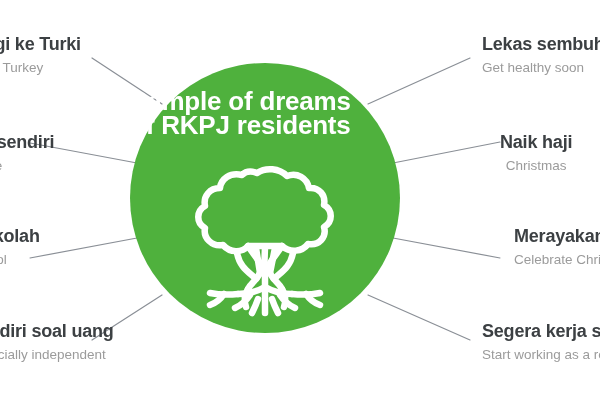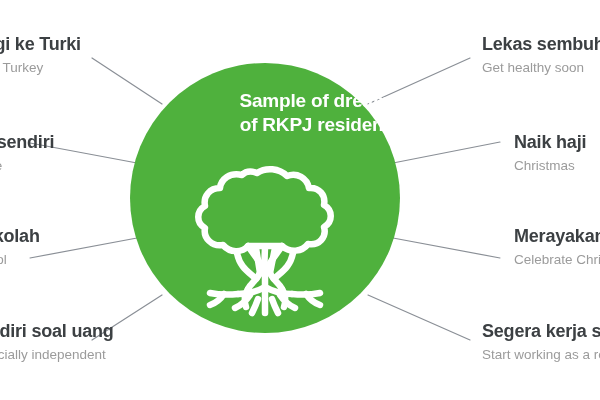--- a/index.html
+++ b/index.html
@@ -32,23 +32,23 @@
     height: 270px;
     border-radius: 50%;
     background: #4fb13d;
     z-index: 2;
   }
   .hub-title {
     position: absolute;
     left: 0;
     top: 26px;
     width: 270px;
-    text-align: right;
+    text-align: left;
     color: #ffffff;
-    font-size: 19px;
+    font-size: 26px;
     font-weight: bold;
     line-height: 24px;
     letter-spacing: -0.2px;
   }
   .hub-icon {
     position: absolute;
     left: 50%;
     top: 92px;
     transform: translateX(-50%);
     width: 170px;
@@ -69,21 +69,21 @@
   }
   .label .gloss {
     display: block;
     color: #9b9b9b;
     font-size: 13.5px;
     font-weight: normal;
     line-height: 20px;
     margin-top: 3px;
   }
   .lbl-r1 { left: 482px; top: 33px; }
-  .lbl-r2 { left: 514px; top: 131px; }
+  .lbl-r2 { left: 500px; top: 131px; text-align: center; }
   .lbl-r3 { left: 514px; top: 225px; }
   .lbl-r4 { left: 482px; top: 320px; }
   .lbl-l1 { left: -34px; top: 33px; }
   .lbl-l2 { left: -120px; top: 131px; }
   .lbl-l3 { left: -120px; top: 225px; }
   .lbl-l4 { left: -36px; top: 320px; }
 </style>
 </head>
 <body>
 

